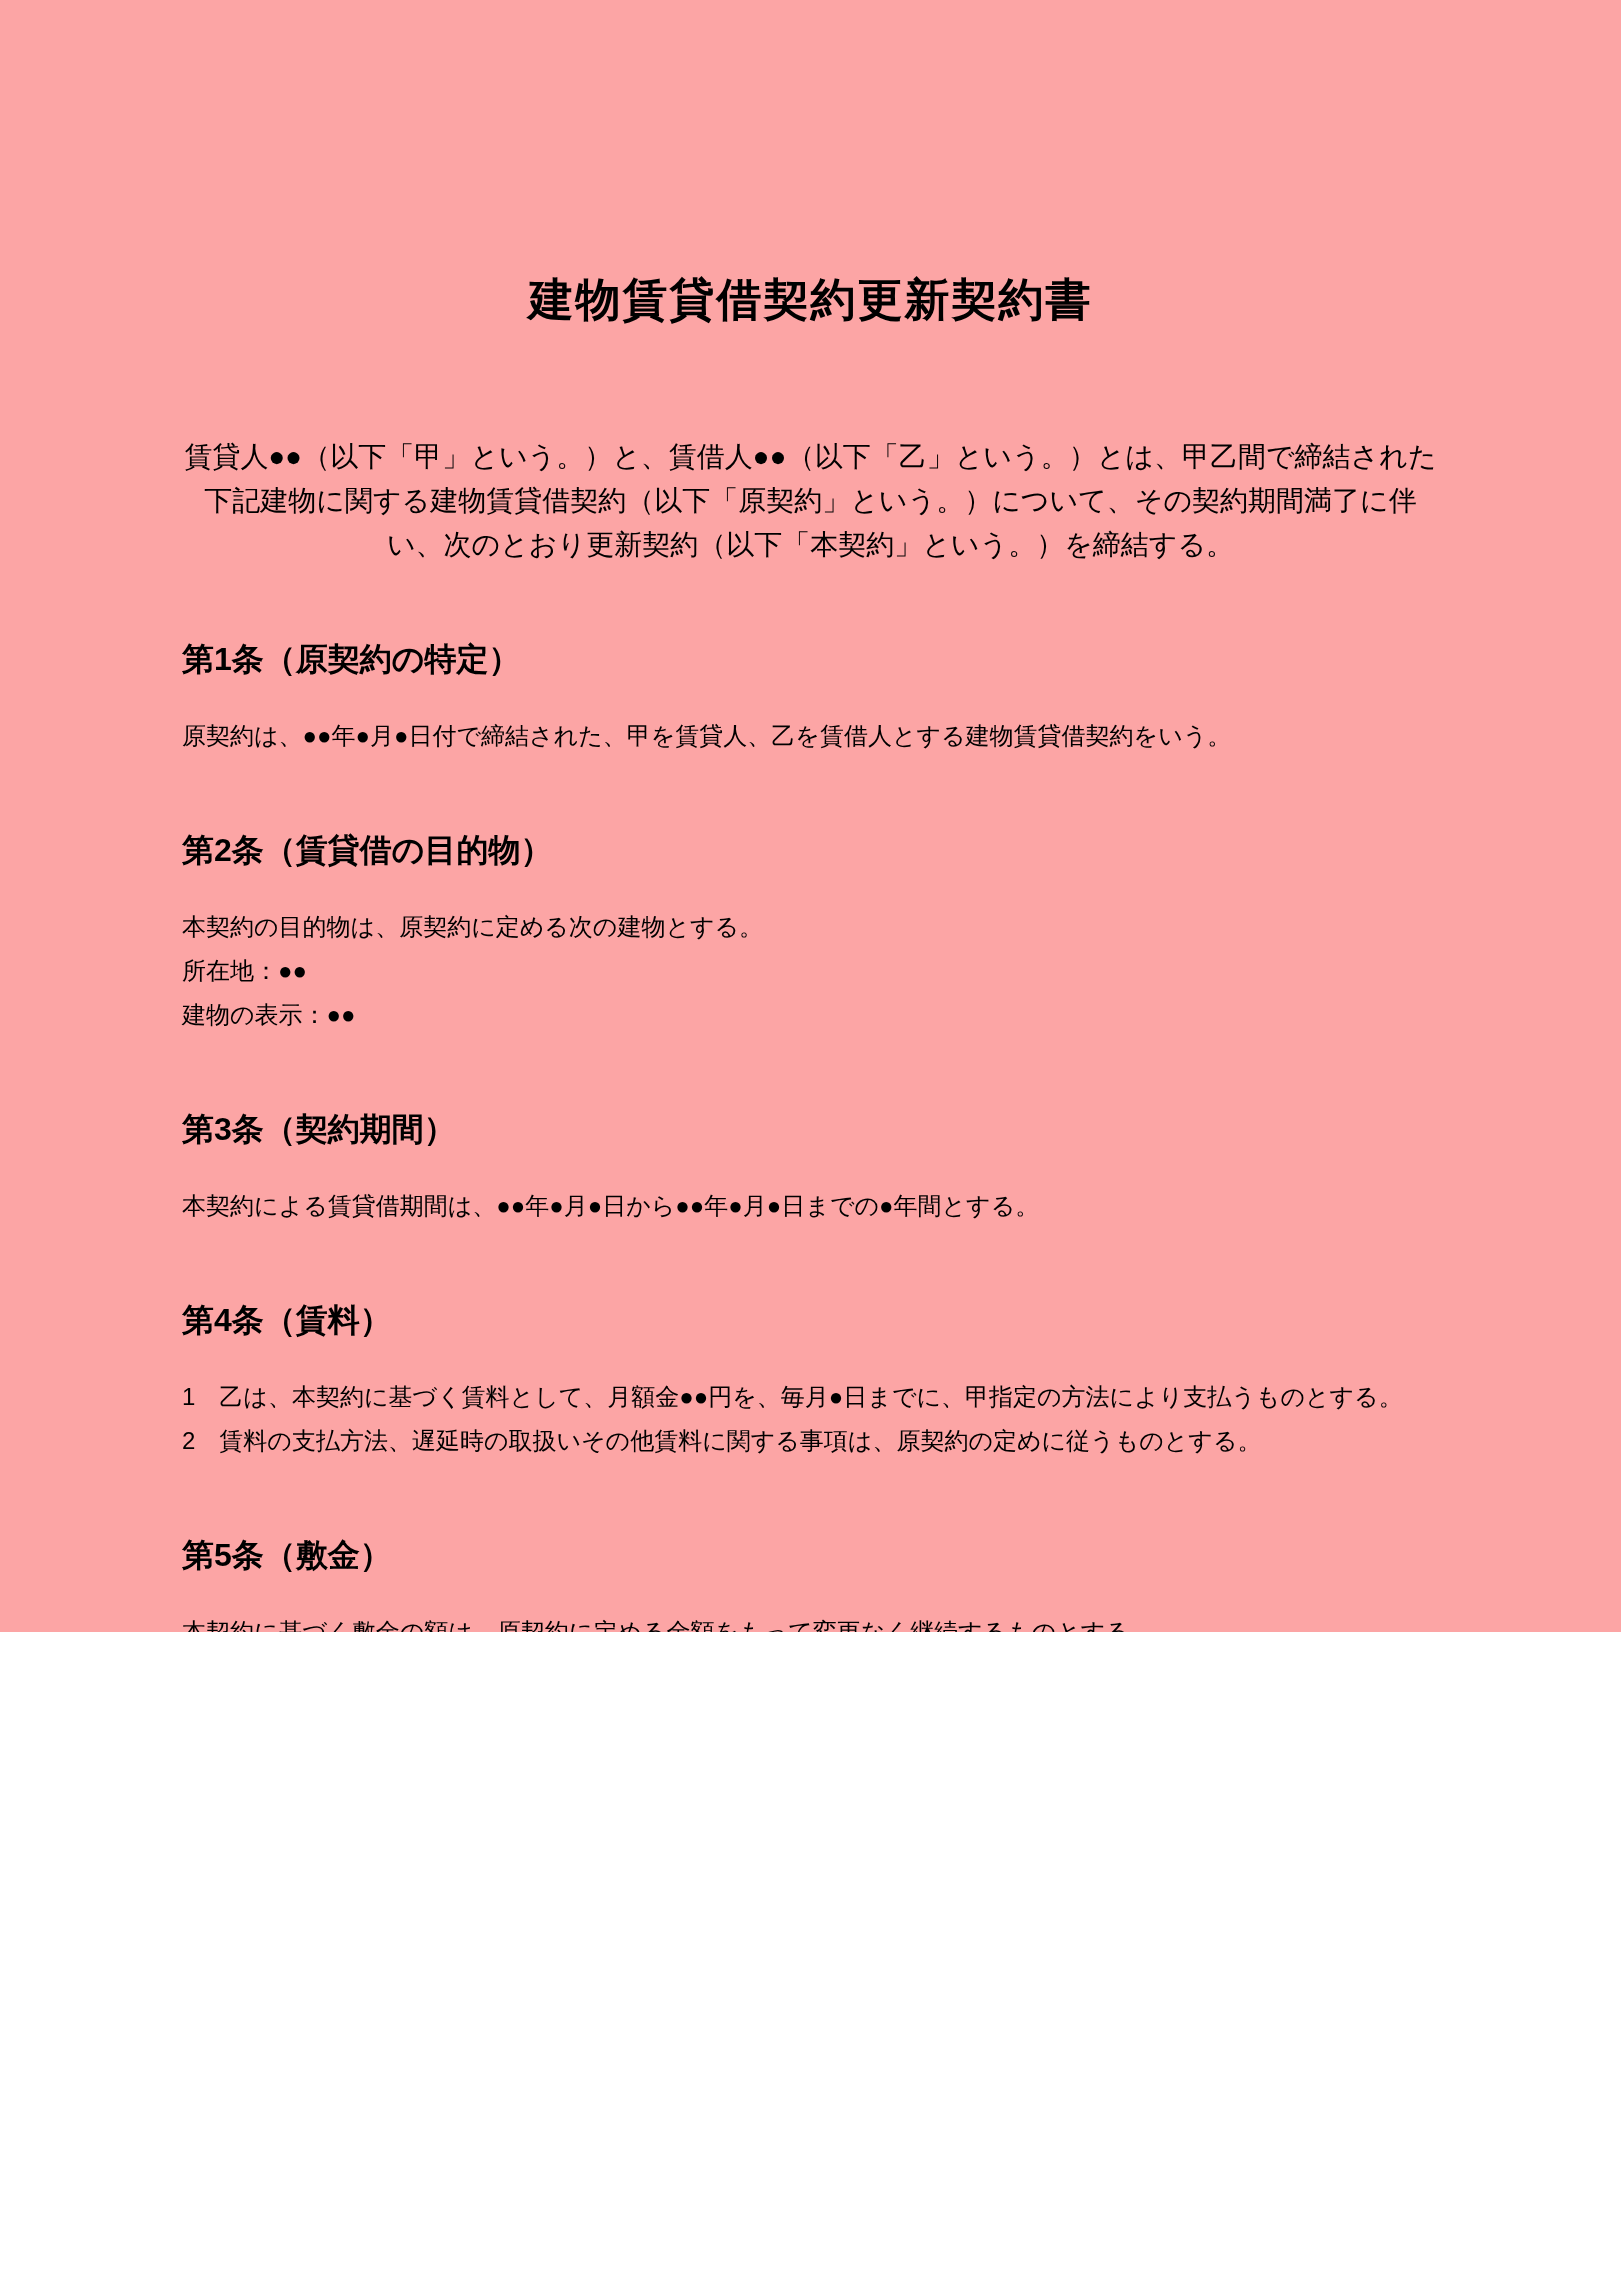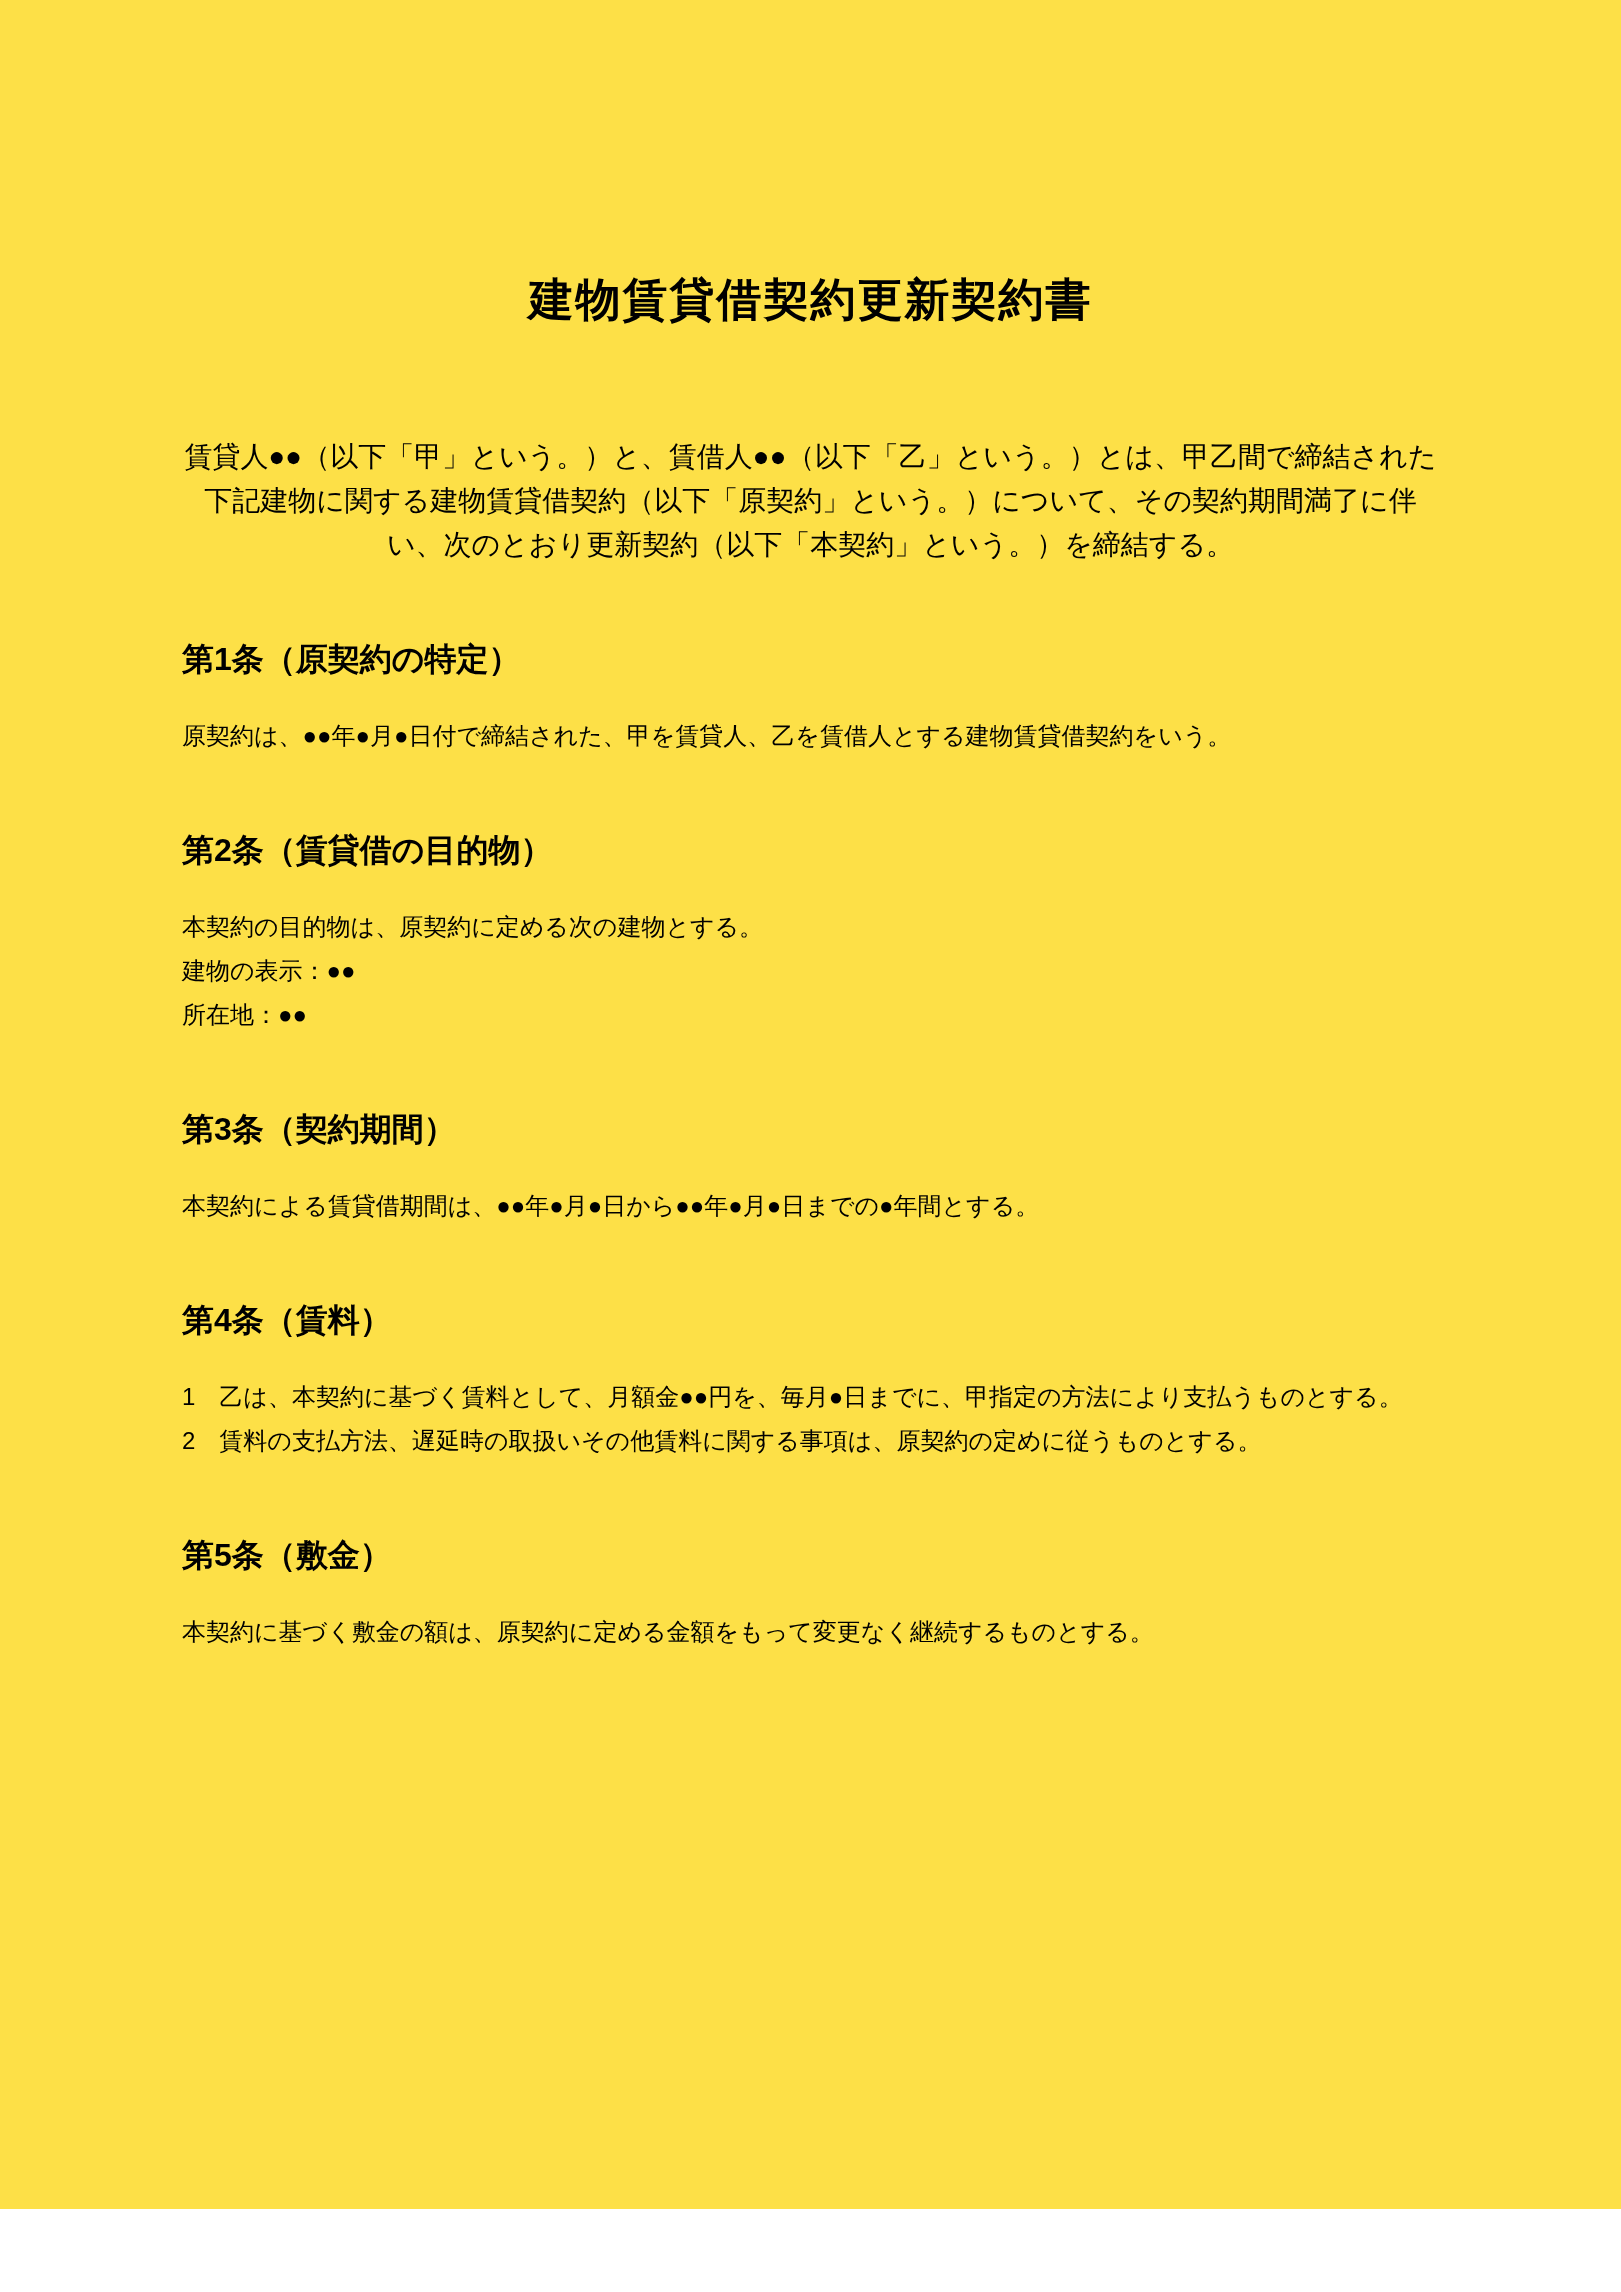--- a/index.html
+++ b/index.html
@@ -3,22 +3,22 @@
 <meta charset="utf-8">
 <style>
   html, body {
     margin: 0;
     padding: 0;
     background: #ffffff;
   }
   .page {
     position: relative;
     width: 1621px;
-    height: 2209px;
-    background: #fde047;
+    height: 1632px;
+    background: #fca5a5;
     color: #000000;
     font-family: "Liberation Sans", "DejaVu Sans", sans-serif;
     overflow: hidden;
     box-sizing: border-box;
     padding: 240px 182px 0 182px;
   }
   .doc-title {
     font-size: 45px;
     font-weight: 700;
     line-height: 59px;
@@ -60,22 +60,22 @@
     <h2 class="article-heading">第1条（原契約の特定）</h2>
     <div class="article-body">
       <p>原契約は、●●年●月●日付で締結された、甲を賃貸人、乙を賃借人とする建物賃貸借契約をいう。</p>
     </div>
   </section>
 
   <section>
     <h2 class="article-heading">第2条（賃貸借の目的物）</h2>
     <div class="article-body">
       <p>本契約の目的物は、原契約に定める次の建物とする。</p>
+      <p>所在地：●●</p>
       <p>建物の表示：●●</p>
-      <p>所在地：●●</p>
     </div>
   </section>
 
   <section>
     <h2 class="article-heading">第3条（契約期間）</h2>
     <div class="article-body">
       <p>本契約による賃貸借期間は、●●年●月●日から●●年●月●日までの●年間とする。</p>
     </div>
   </section>
 

